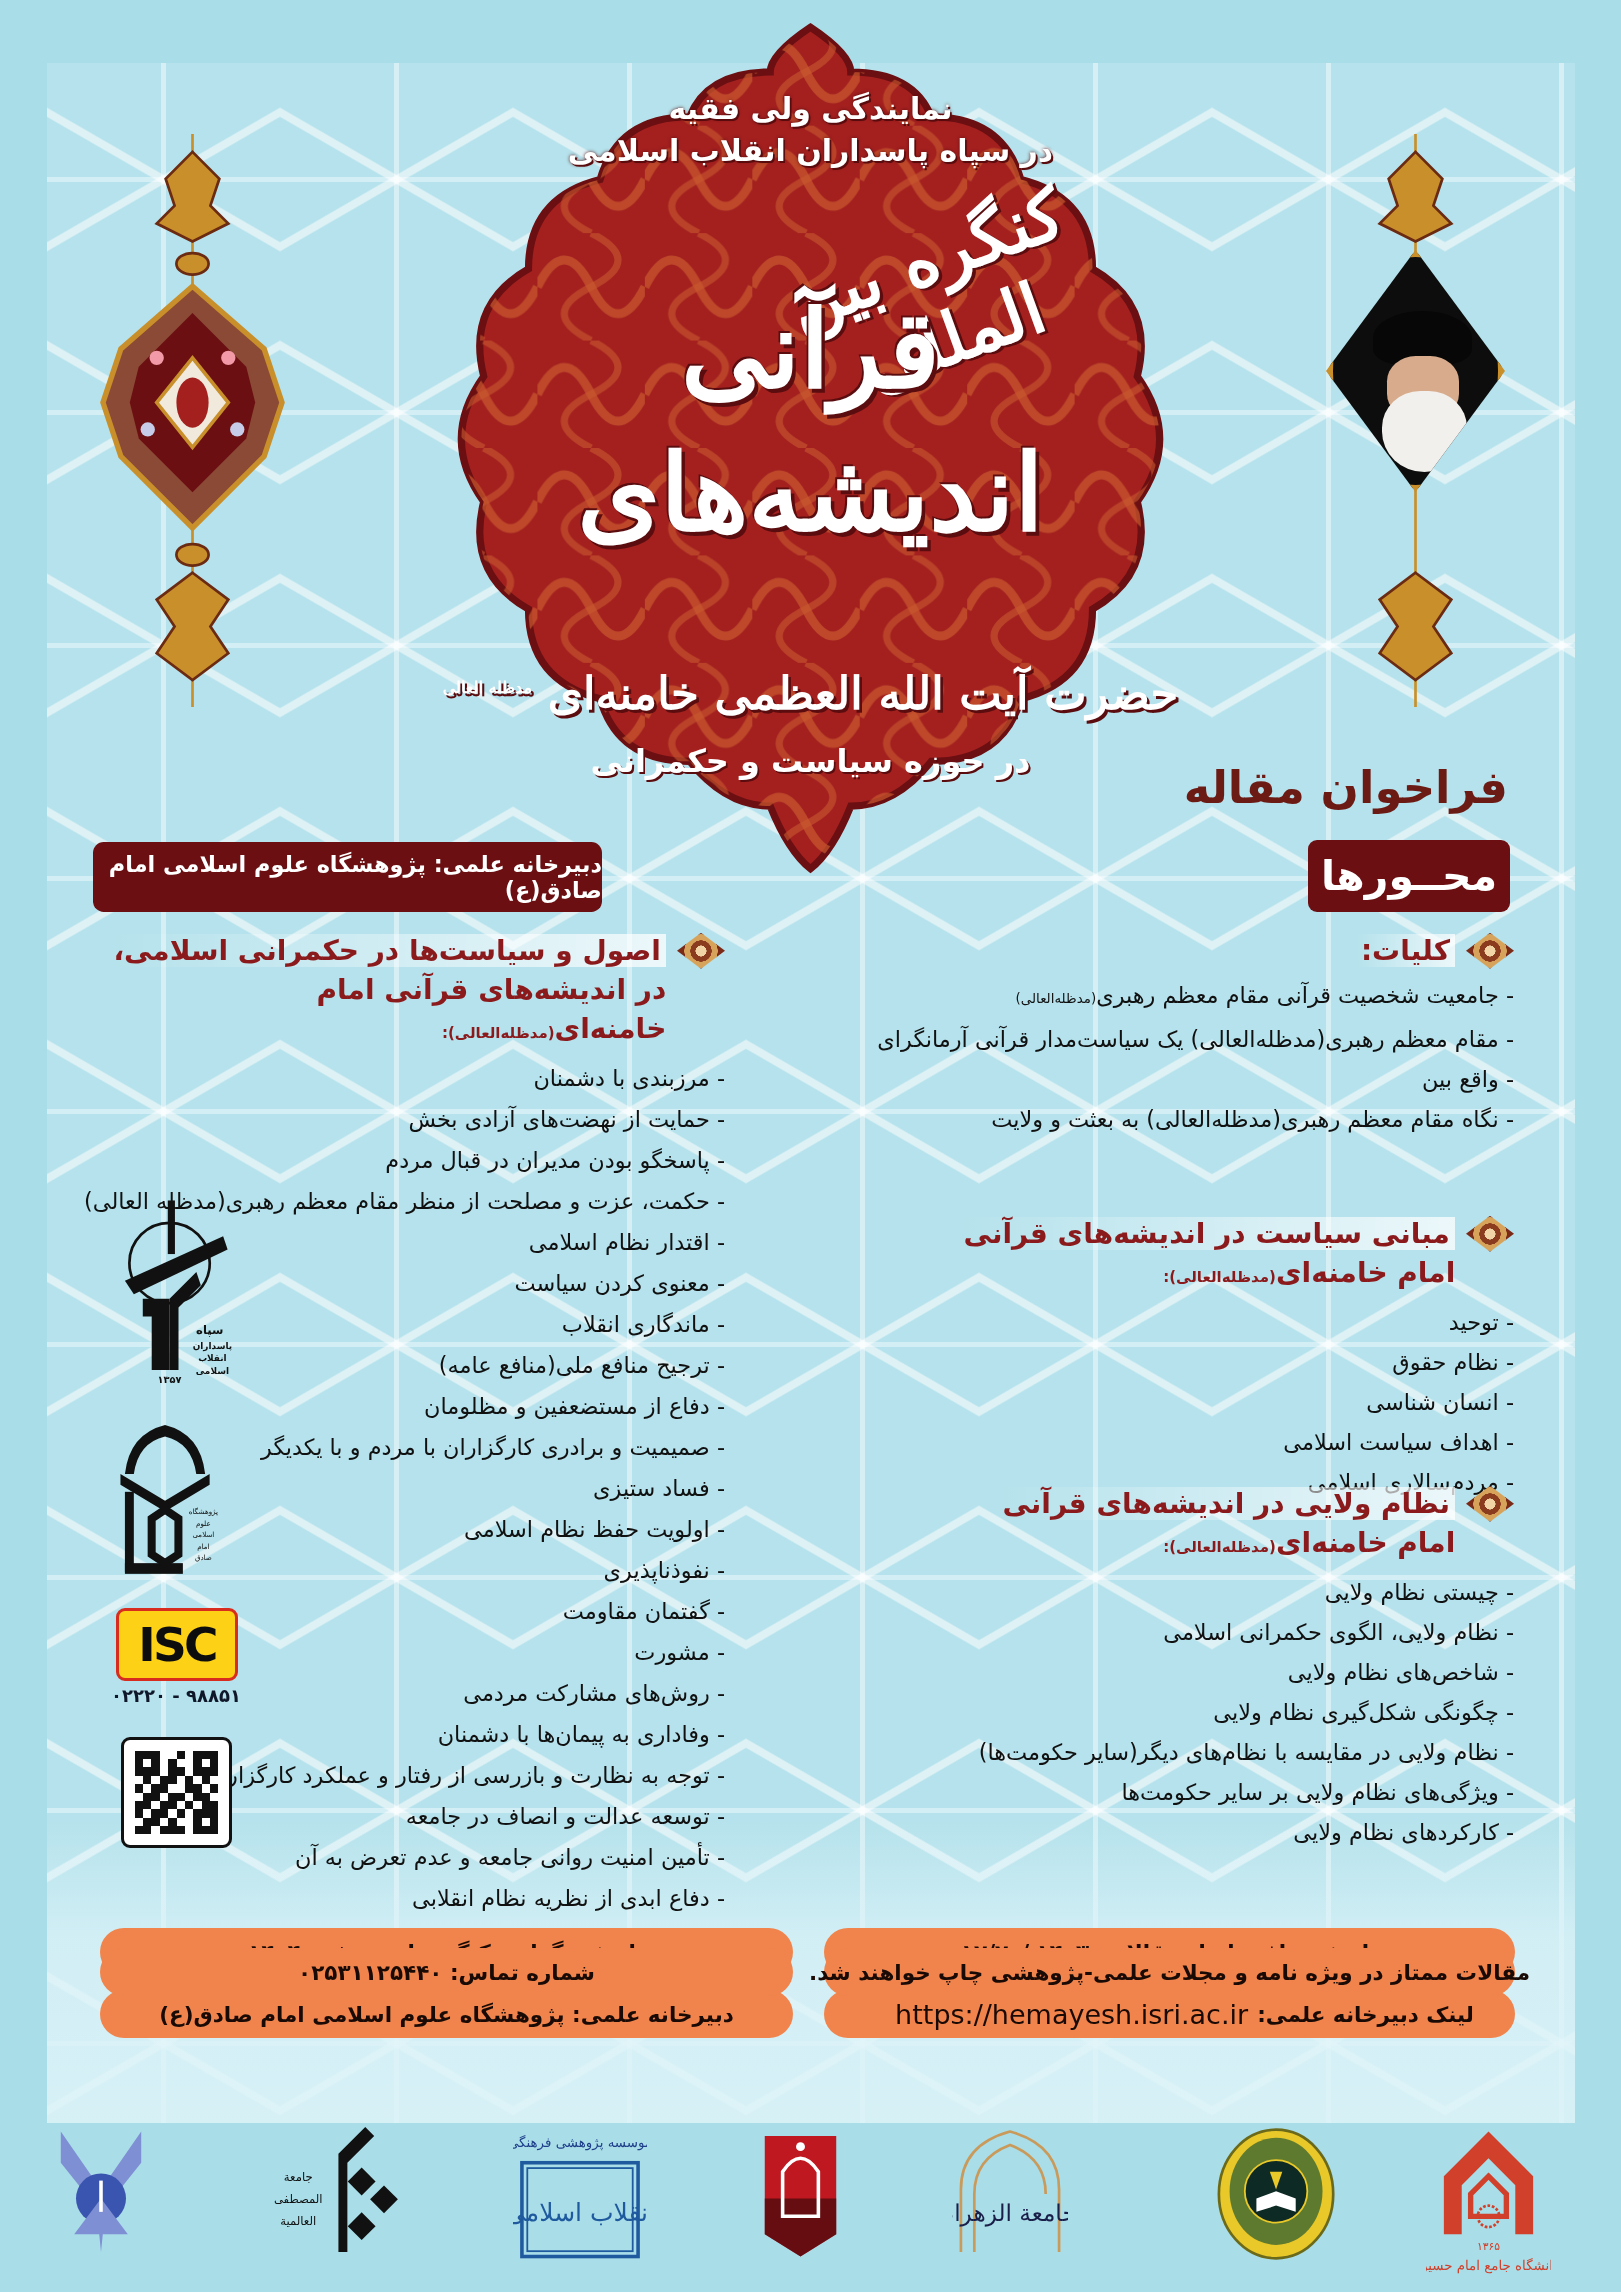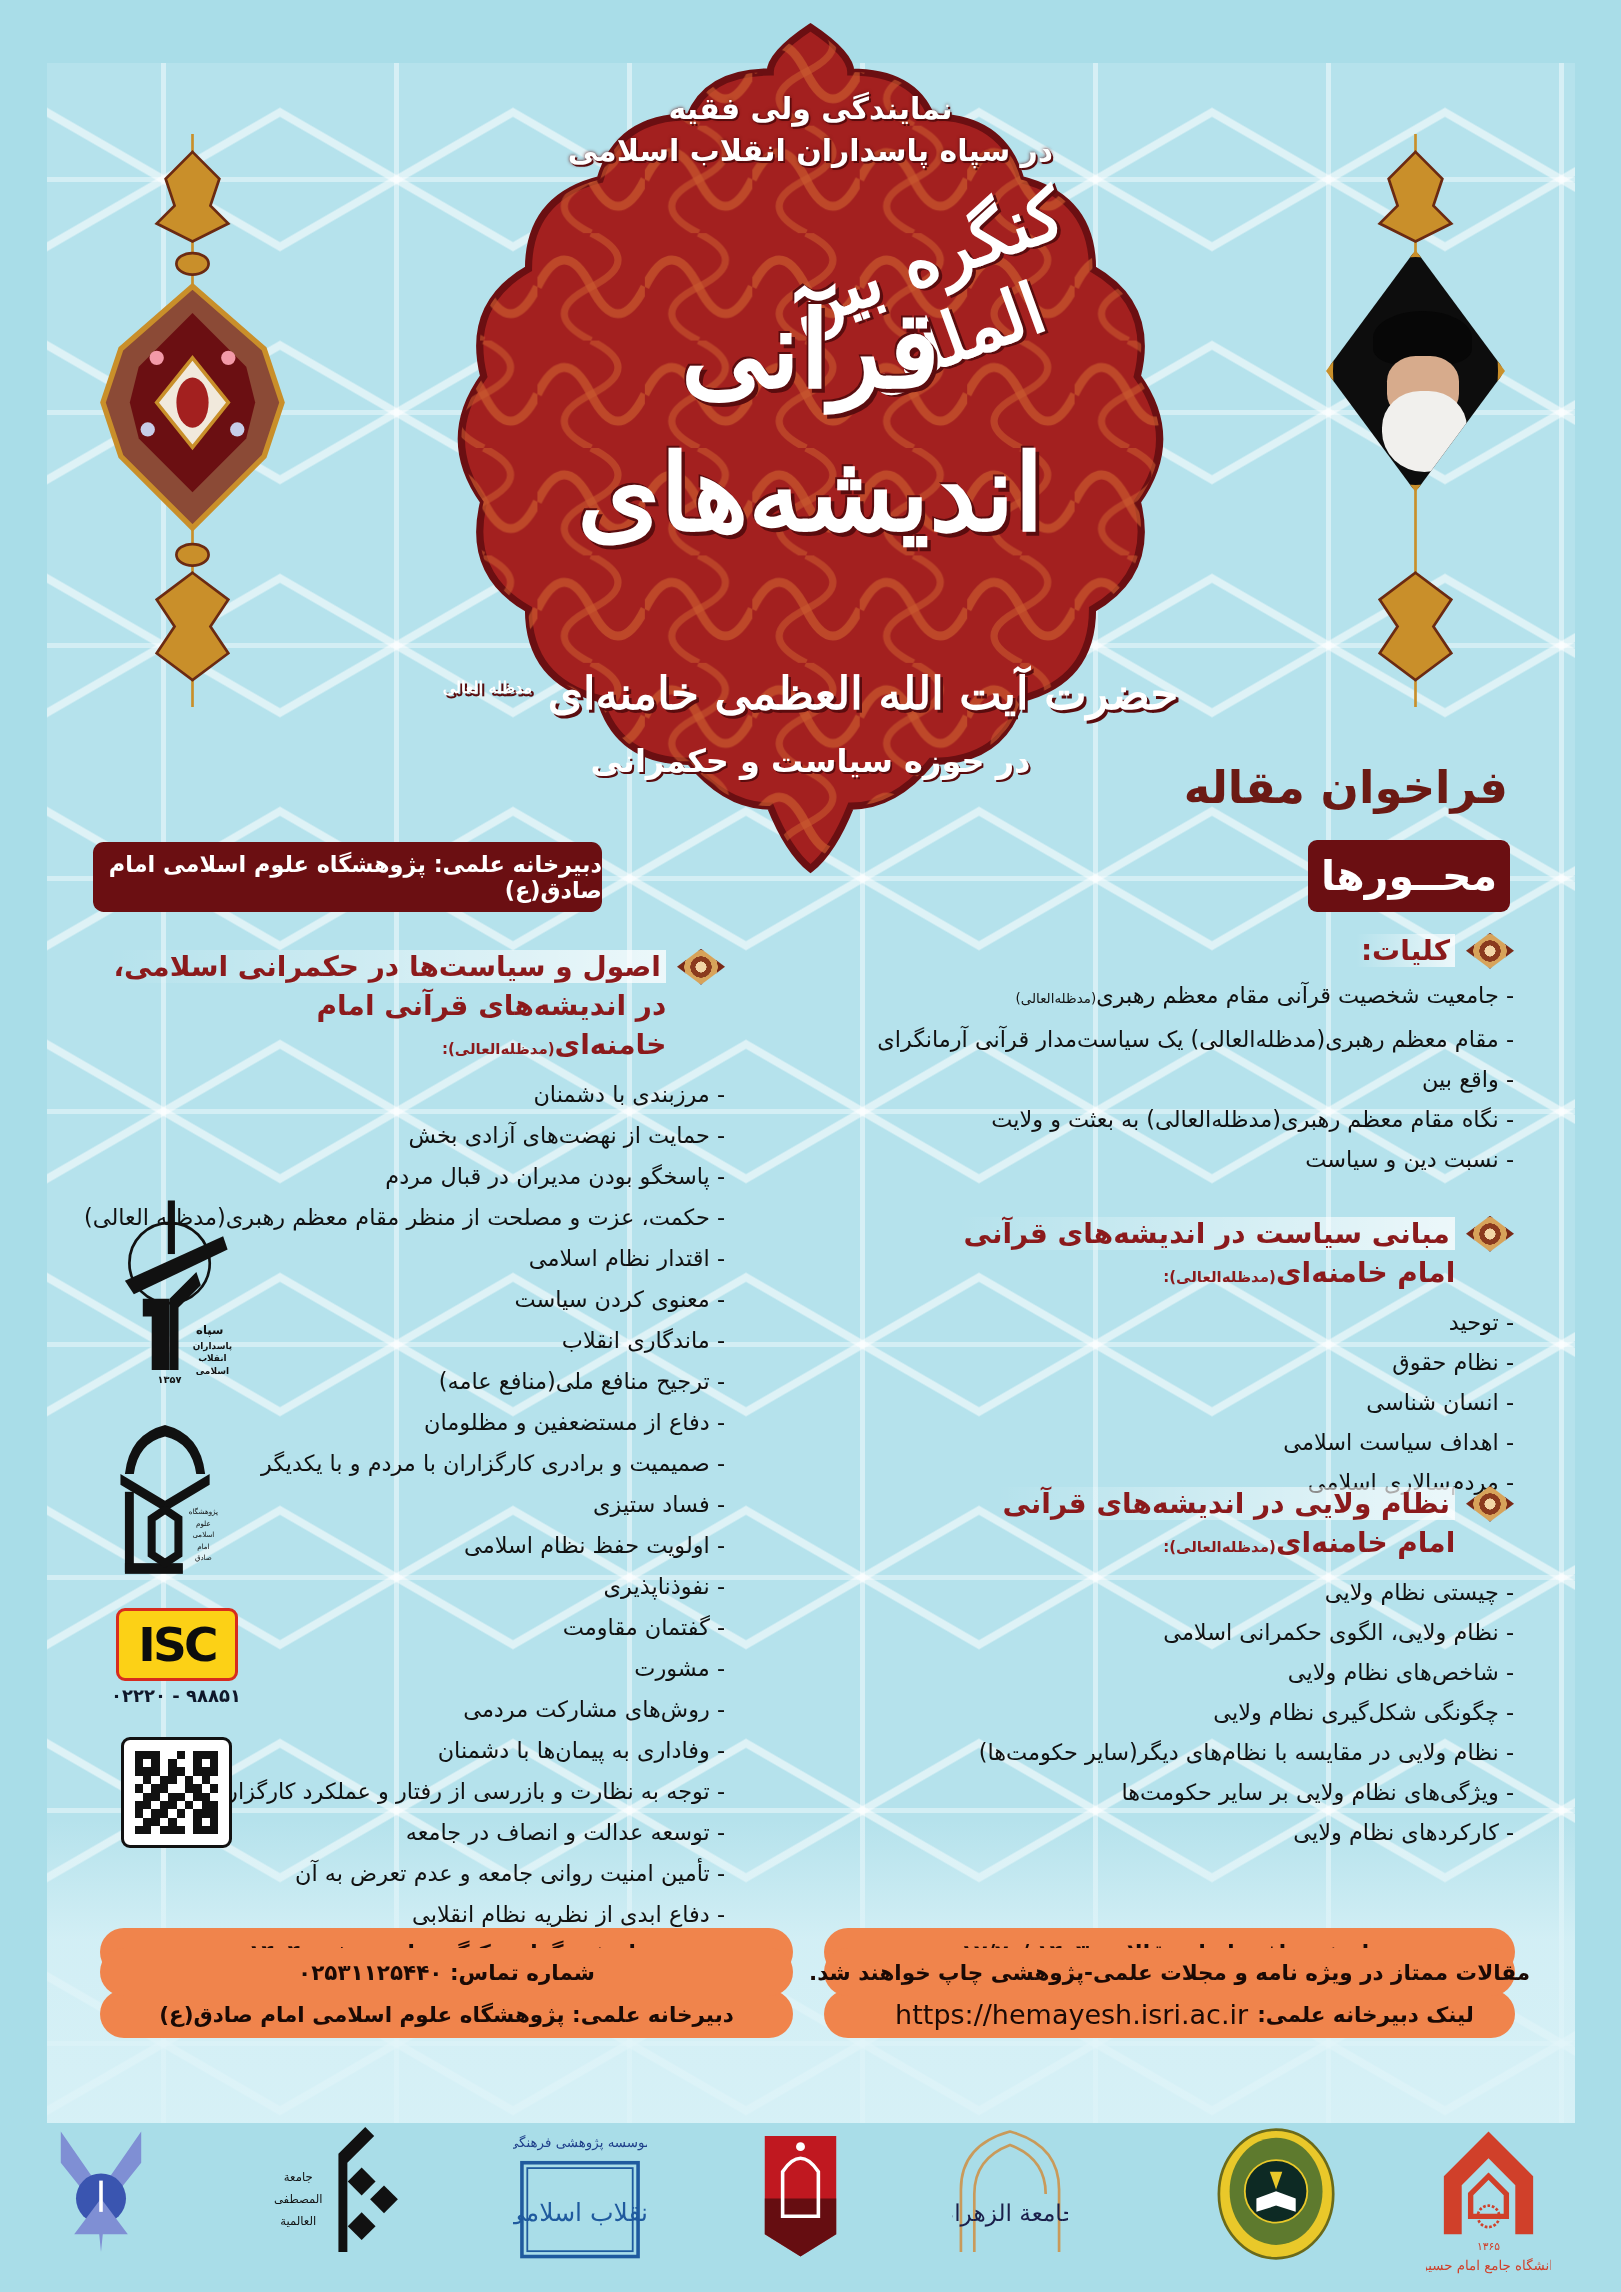--- a/index.html
+++ b/index.html
@@ -80,21 +80,21 @@
   .section-head .titles .l1 { background: linear-gradient(to left, rgba(255,255,255,0.75), rgba(255,255,255,0)); padding: 0 5.4px; }
   .section-head small { font-size: 15px; font-weight: bold; }
   ul.items { list-style: none; margin-top: 5.4px; }
   ul.items li { font-size: 22.4px; color: #111; line-height: 40px; white-space: nowrap; }
   ul.items li::before { content: "- "; }
   ul.items li small { font-size: 13.4px; }
 
   .sec-general { right: 107px; top: 931px; width: 573px; }
   .sec-foundations { right: 107px; top: 1214px; width: 573px; }
   .sec-velayi { right: 107px; top: 1484px; width: 573px; }
-  .sec-principles { right: 896px; top: 931px; width: 618px; margin-top: 16px; }
+  .sec-principles { right: 896px; top: 931px; width: 618px; }
   .sec-principles ul.items li { line-height: 41px; }
 
   
   .logo { position: absolute; }
   .logo-irgc { left: 116px; top: 1200px; width: 125px; height: 184px; }
   .logo-isri { left: 116px; top: 1420px; width: 107px; height: 157px; }
   .logo-isc {
     left: 116px; top: 1608px; width: 122px; height: 73px;
     background: #fcd116; border: 3.6px solid #d72c1e; border-radius: 9px;
     display: flex; align-items: center; justify-content: center;
@@ -196,21 +196,20 @@
 <div class="section sec-general">
   <div class="section-head">
     <span class="gem"></span>
     <div class="titles"><span class="l1">کلیات:</span></div>
   </div>
   <ul class="items">
     <li><span>جامعیت شخصیت قرآنی مقام معظم رهبری</span><small>(مدظله‌العالی)</small></li>
     <li><span>مقام معظم رهبری(مدظله‌العالی) یک سیاست‌مدار قرآنی آرمانگرای</span></li>
     <li style="list-style:none;"><span>واقع بین</span></li>
     <li><span>نگاه مقام معظم رهبری(مدظله‌العالی) به بعثت و ولایت</span></li>
-    <li><span>نسبت دین و سیاست</span></li>
   </ul>
 </div>
 
 <div class="section sec-foundations">
   <div class="section-head">
     <span class="gem"></span>
     <div class="titles">
       <div><span class="l1">مبانی سیاست در اندیشه‌های قرآنی</span></div>
       <div><span>امام خامنه‌ای</span><small>(مدظله‌العالی):</small></div>
     </div>

